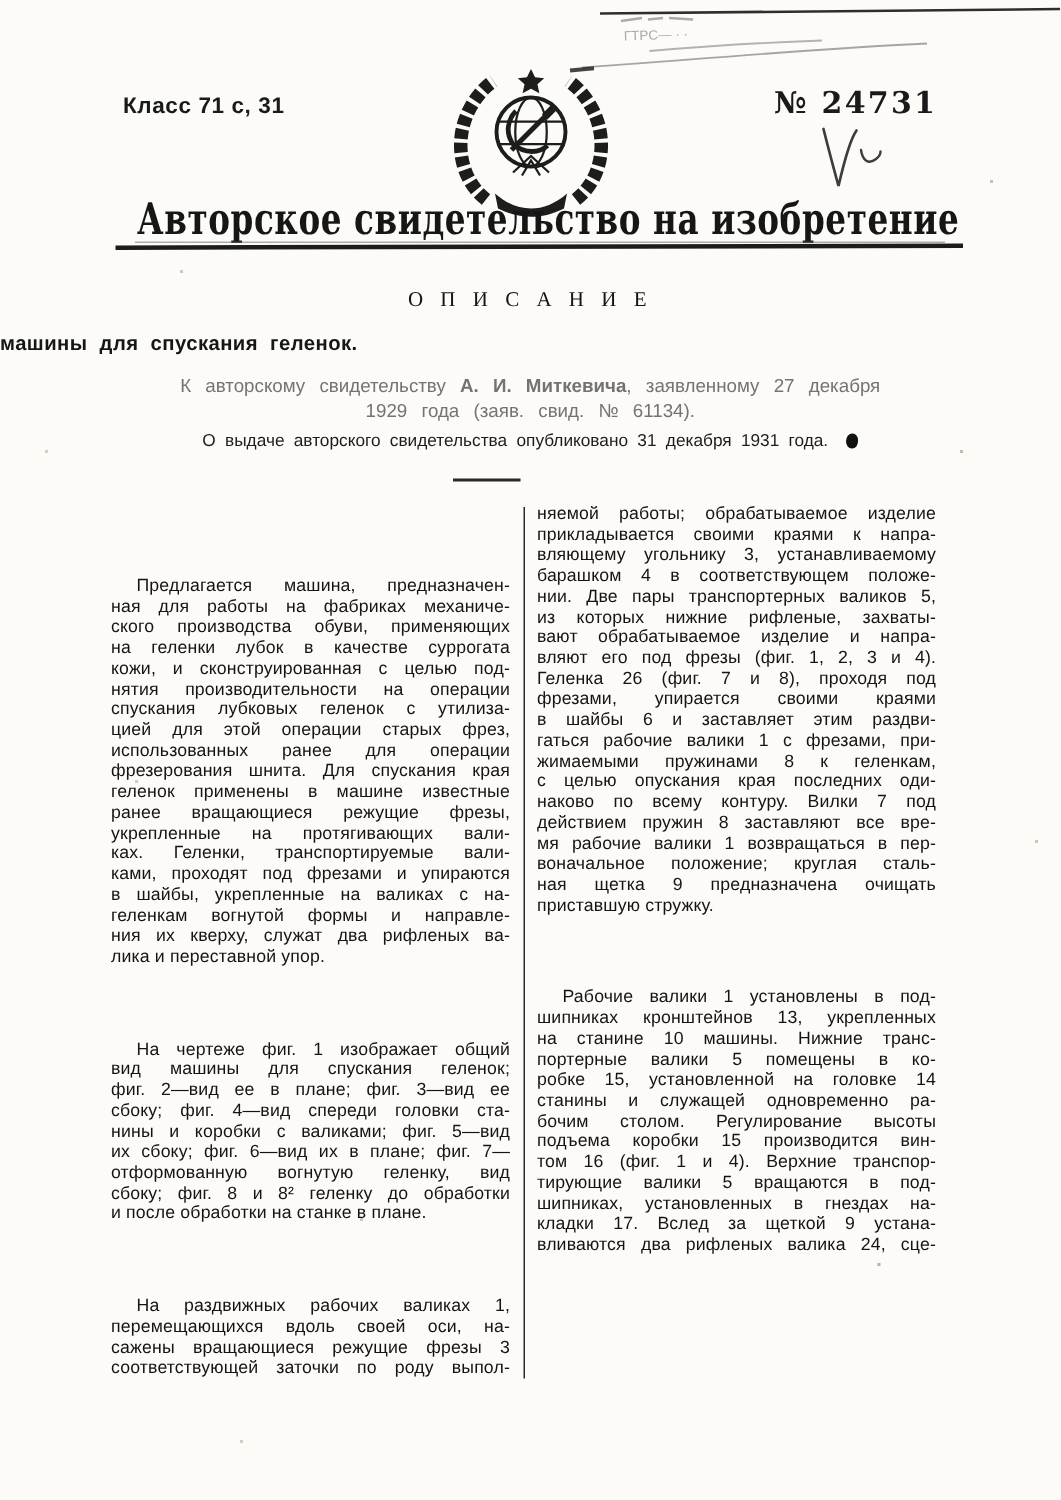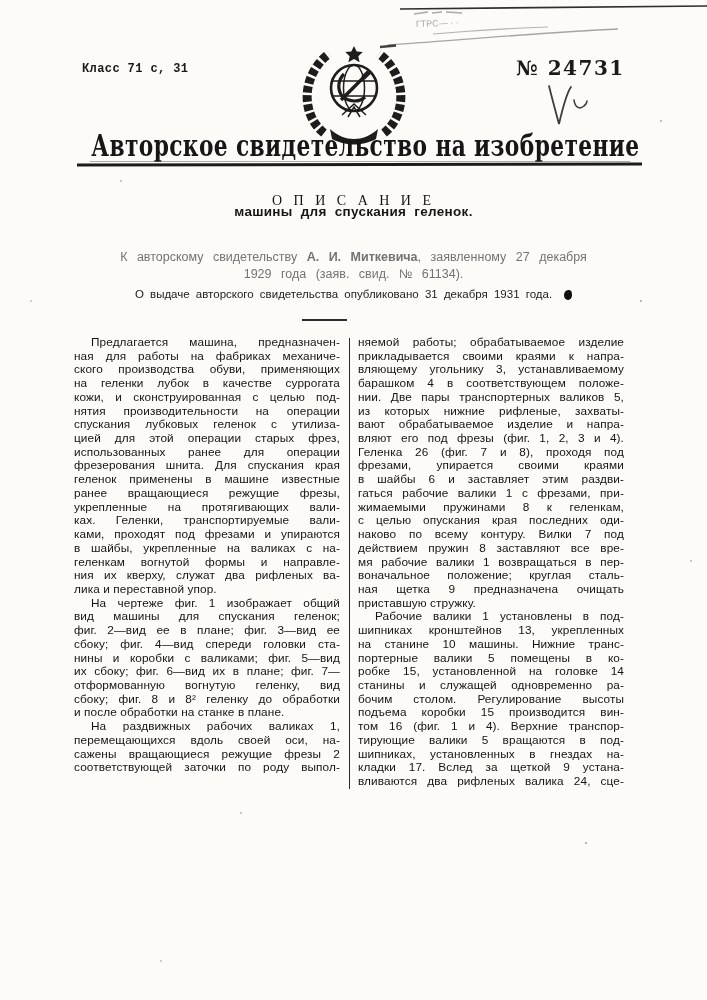--- a/index.html
+++ b/index.html
@@ -11,21 +11,21 @@
     color:#1a1a1a;
     overflow:hidden;
   }
   .speckles{position:absolute;top:0;left:0;width:2px;height:2px;background:transparent;
     box-shadow: 120px 180px 0 0 #c9c7c0, 640px 300px 0 0 #bdbbb4, 90px 520px 0 0 #cfccc5,
                 660px 120px 0 0 #c2c0b9, 240px 812px 0 0 #c9c7c0, 585px 842px 0 0 #b5b3ac,
                 30px 300px 0 0 #d2cfc8, 690px 560px 0 0 #c9c7c0, 160px 960px 0 0 #cfccc5;}
   .top-artifacts{position:absolute;left:378px;top:0;width:329px;height:62px;}
   .class-label{
     position:absolute;left:82px;top:62px;
-    font-family:Liberation Mono, monospace;font-weight:bold;font-size:12px;letter-spacing:.4px;
+    font-family:Liberation Sans, sans-serif;font-weight:bold;font-size:15px;letter-spacing:.4px;
   }
   .doc-number{
     position:absolute;left:516px;top:56px;
     font-family:"DejaVu Serif",serif;font-weight:bold;font-size:20px;letter-spacing:1.5px;
   }
   .check-mark{position:absolute;left:540px;top:82px;width:56px;height:48px;}
   .emblem{position:absolute;left:293px;top:45px;width:122px;height:100px;}
   .doc-title{
     position:absolute;top:129px;left:0;width:587px;text-align:center;white-space:nowrap;
   }
@@ -37,21 +37,21 @@
   .title-rule{
     position:absolute;top:163px;left:77px;width:565px;height:2.6px;background:#1c1c1c;
     transform:rotate(-.12deg);
   }
   .title-rule-echo{position:absolute;top:160.5px;left:90px;width:540px;height:.8px;background:#6b6b6b;opacity:.55;}
   .section-heading{
     position:absolute;top:193px;left:0;width:707px;text-align:center;
     font-family:Liberation Serif, serif;font-size:14px;letter-spacing:4px;color:#141414;
   }
   .doc-subtitle{
-    position:absolute;top:204px;left:0;width:707px;text-align:center;
+    position:absolute;top:221px;left:0;width:707px;text-align:left;
     font-family:"Liberation Sans",sans-serif;font-weight:bold;font-size:13.5px;
     letter-spacing:.3px;word-spacing:4px;color:#161616;
   }
   .attribution{
     position:absolute;top:249px;left:0;width:707px;text-align:center;
     font-size:12.5px;line-height:17px;word-spacing:6px;color:#737373;
   }
   .attribution .bold{font-weight:bold;}
   .publication-note{
     position:absolute;top:288px;left:0;width:707px;text-align:center;
@@ -68,21 +68,21 @@
     position:absolute;top:336px;left:74px;width:568px;
     display:flex;align-items:stretch;
   }
   .col{width:266px;}
   .col-divider{width:1px;background:#2b2b2b;margin:2px 8px 0 9px;}
   .para{margin:0;}
   .line{
     font-size:11.8px;line-height:13.72px;height:13.72px;overflow:hidden;
     text-align:justify;text-align-last:justify;letter-spacing:.1px;color:#141414;
   }
-  .line.indent{padding-left:17px;}
+  .line.indent{padding-left:17px;margin-top:48px;}
   .line.end{text-align:right;text-align-last:left;}
 </style>
 </head>
 <body>
 
 <div class="page">
   <div class="speckles"></div>
 
   <svg class="top-artifacts" viewBox="0 0 329 62">
     <path d="M22,9 L329,6" stroke="#2e2e2e" stroke-width="1.7" fill="none"></path>
@@ -167,21 +167,21 @@
           <div class="line">сбоку; фиг. 4—вид спереди головки ста-</div>
           <div class="line">нины и коробки с валиками; фиг. 5—вид</div>
           <div class="line">их сбоку; фиг. 6—вид их в плане; фиг. 7—</div>
           <div class="line">отформованную вогнутую геленку, вид</div>
           <div class="line">сбоку; фиг. 8 и 8² геленку до обработки</div>
           <div class="line end">и после обработки на станке в плане.</div>
         </div>
         <div class="para">
           <div class="line indent">На раздвижных рабочих валиках 1,</div>
           <div class="line">перемещающихся вдоль своей оси, на-</div>
-          <div class="line">сажены вращающиеся режущие фрезы 2</div>
+          <div class="line">сажены вращающиеся режущие фрезы 3</div>
           <div class="line">соответствующей заточки по роду выпол-</div>
         </div>
       </div>
     <div class="col-divider"></div>
     <div class="col" id="col-right">
         <div class="para">
           <div class="line">няемой работы; обрабатываемое изделие</div>
           <div class="line">прикладывается своими краями к напра-</div>
           <div class="line">вляющему угольнику 3, устанавливаемому</div>
           <div class="line">барашком 4 в соответствующем положе-</div>

